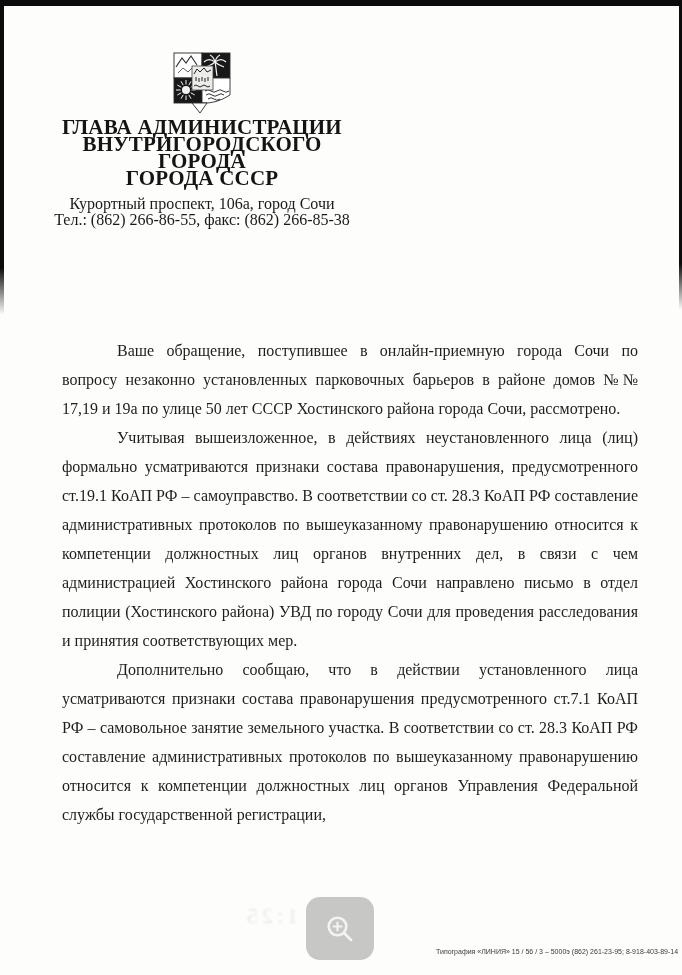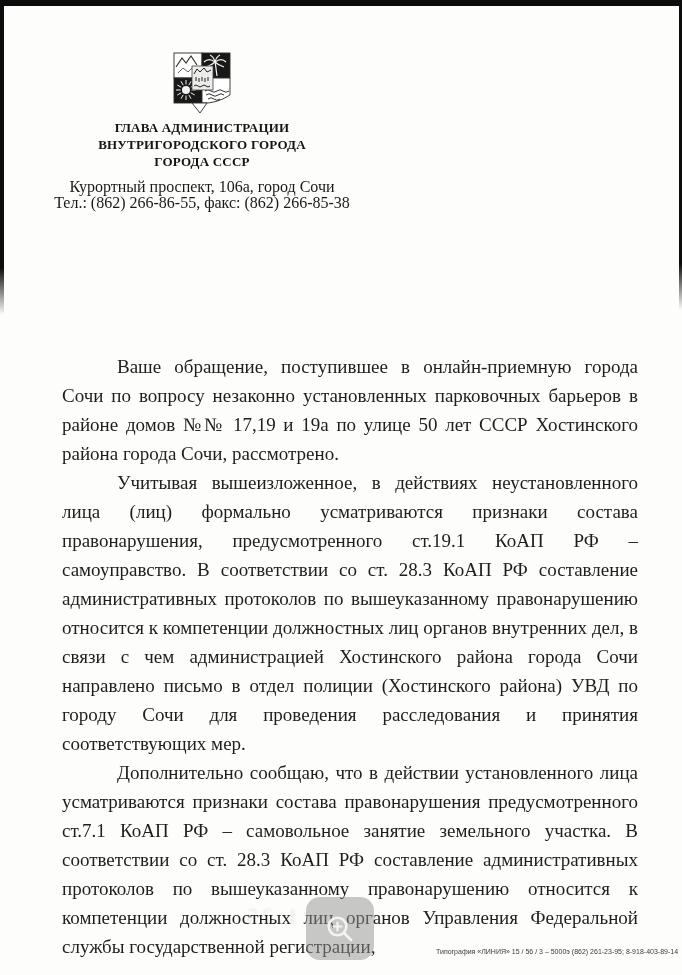--- a/index.html
+++ b/index.html
@@ -17,26 +17,26 @@
   .edge-left  { position:absolute; top:0; left:0; width:4px; height:315px;
                 background:linear-gradient(to bottom, #0c0c0c 85%, rgba(12,12,12,0)); }
   .edge-right { position:absolute; top:0; right:0; width:3px; height:310px;
                 background:linear-gradient(to bottom, #0c0c0c 85%, rgba(12,12,12,0)); }
 
   .letterhead {
     position:absolute; left:46px; top:50px; width:312px;
     text-align:center; color:#1c1c1c;
   }
   .emblem { display:block; margin:0 auto 5px auto; }
-  .lh-title { font-weight:bold; font-size:13px; line-height:17px; letter-spacing:0.2px; color:#141414; }
+  .lh-title { font-weight:bold; font-size:21px; line-height:17px; letter-spacing:0.2px; color:#141414; }
   .lh-address { margin-top:9px; font-size:16px; line-height:15.5px; color:#1a1a1a; }
 
   .body-text {
-    position:absolute; left:62px; top:352px; width:576px;
-    font-size:19px; line-height:29px; text-align:justify;
+    position:absolute; left:62px; top:336px; width:576px;
+    font-size:16px; line-height:29px; text-align:justify;
     color:#1e1e1e;
   }
   .body-text p { margin:0; text-indent:55px; }
 
   .bleed {
     position:absolute; left:243px; top:903px;
     font-size:22px; letter-spacing:4px;
     color:rgba(110,115,135,0.16);
     transform:scaleX(-1);
     filter:blur(0.8px);

